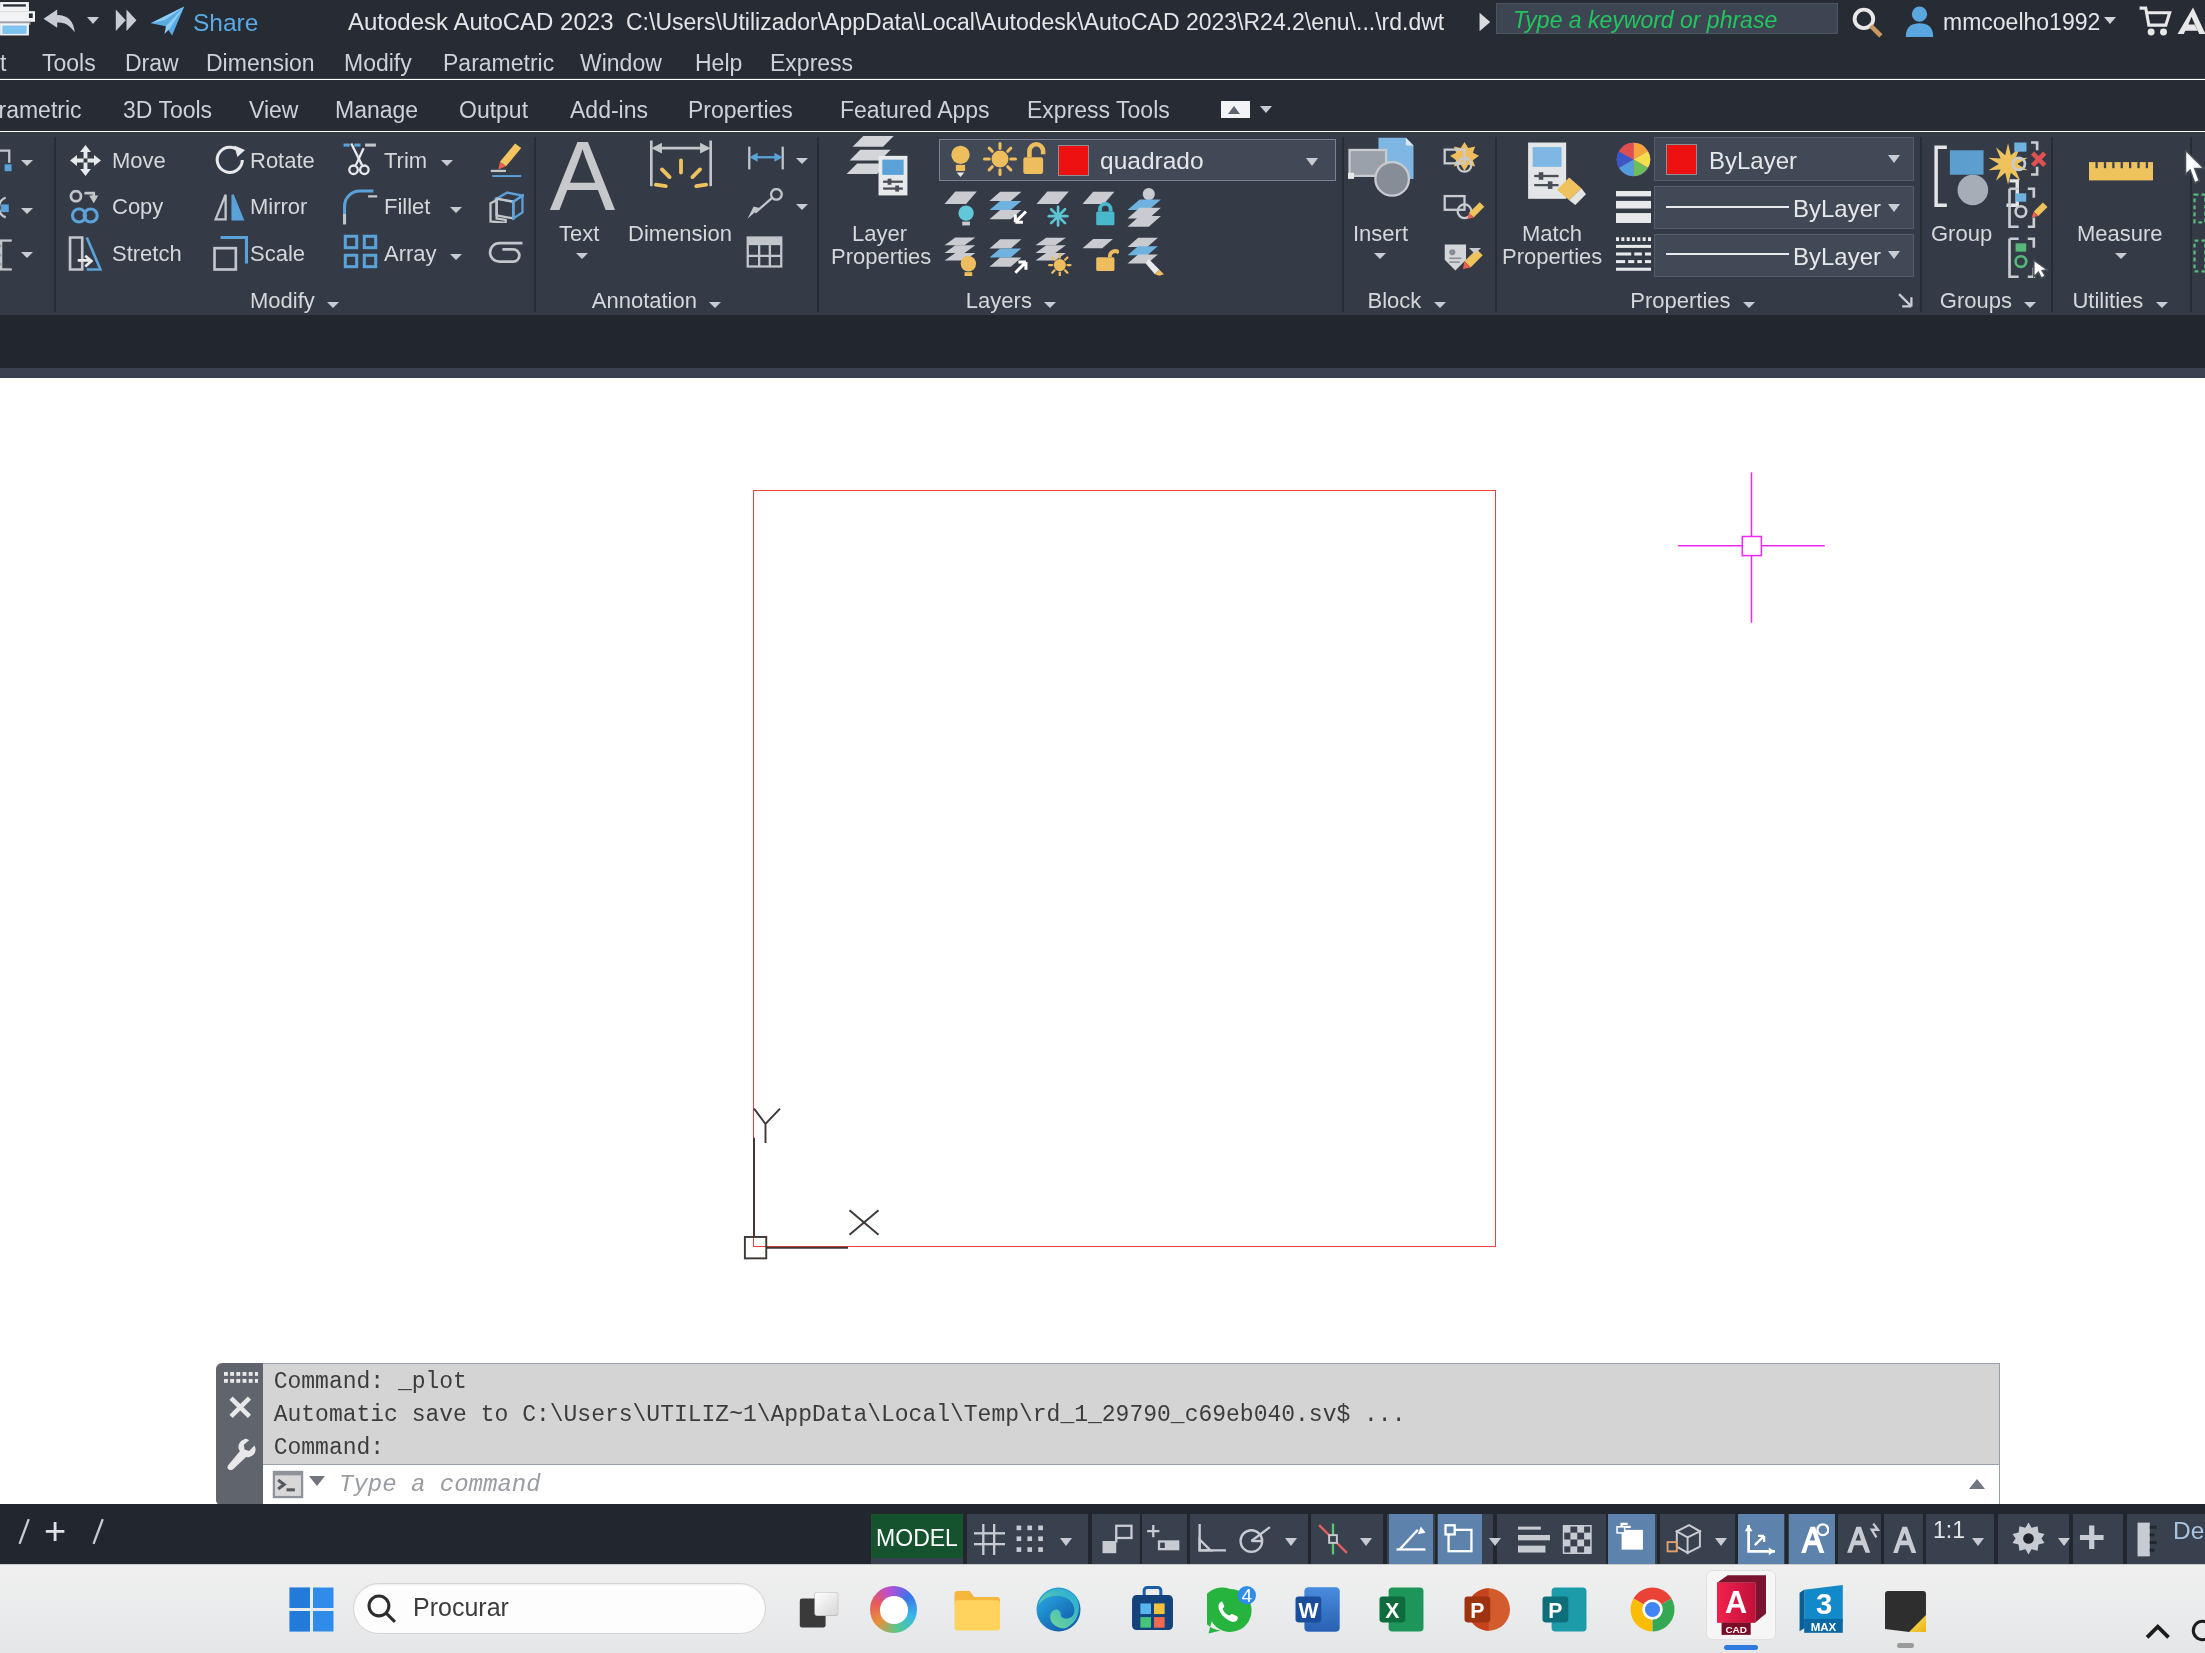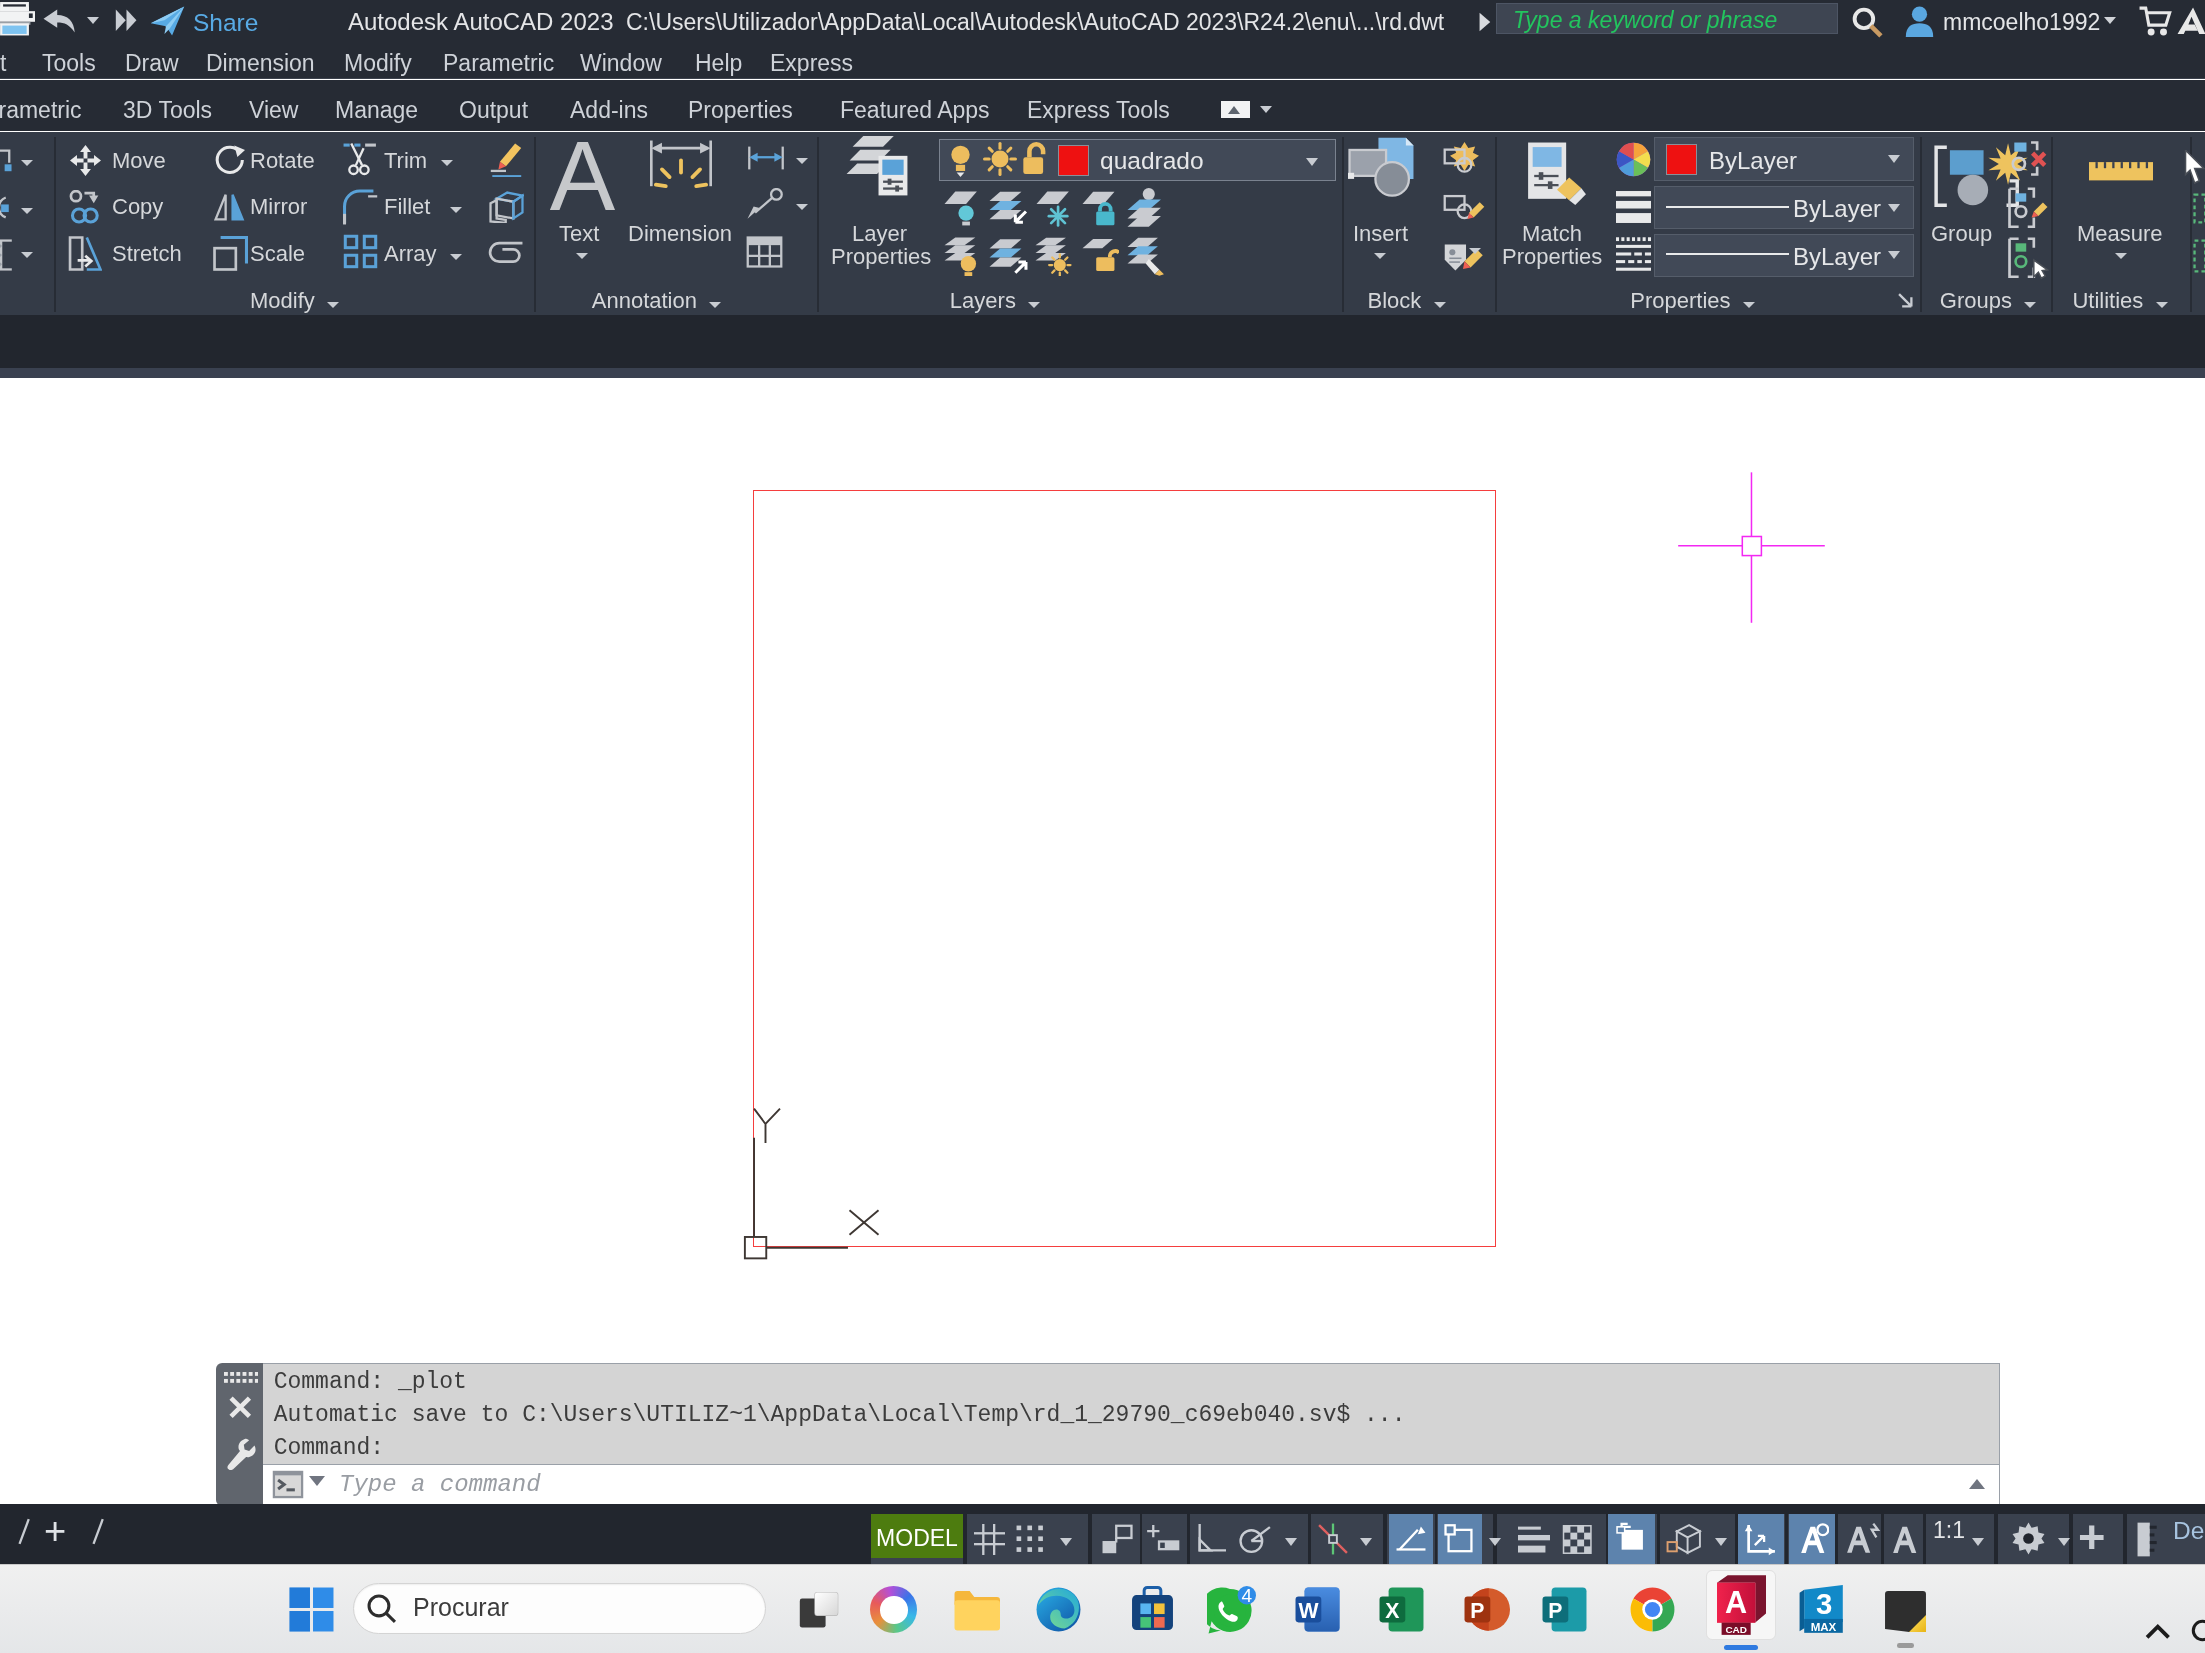--- a/index.html
+++ b/index.html
@@ -386,21 +386,21 @@
       <path d="M38 28 L38 26 A 7 7 0 0 1 50 22" fill="none" stroke="#edbd5e" stroke-width="5"></path>
       <rect x="20" y="28" width="24" height="18" rx="2" fill="#edbd5e"></rect>
     </svg>
     <svg class="abs" style="left:1126px;top:236px" width="41" height="40" viewBox="0 0 54 52">
       <path d="M2 14 L28 14 L42 2 L16 2 Z" fill="#c9cbd0"></path>
       <path d="M2 25 L28 25 L42 13 L16 13 Z" fill="#6fb2e0"></path>
       <path d="M2 36 L28 36 L42 24 L16 24 Z" fill="#c9cbd0"></path>
       <path d="M30 30 L44 44 L38 50 L26 36 Z" fill="#e8e9ea"></path>
       <path d="M38 50 L44 44 L50 50 L44 52 Z" fill="#edbd5e"></path>
     </svg>
-    <div class="panlab" style="left:773px;width:444px">Layers&nbsp;&nbsp;<span class="dds"></span></div>
+    <div class="panlab" style="left:789px;width:444px">Layers&nbsp;&nbsp;<span class="dds"></span></div>
     <div class="sep" style="left:1342px"></div>
 
     <svg class="abs" style="left:1348px;top:136px" width="67" height="66" viewBox="0 0 88 86">
       <path d="M40 2 L76 2 L86 12 L86 56 L40 56 Z" fill="#7fb7e4"></path>
       <path d="M76 2 L76 12 L86 12 Z" fill="#d7e8f6"></path>
       <rect x="2" y="18" width="48" height="34" fill="#9ba1ab"></rect>
       <rect x="2" y="18" width="48" height="34" fill="none" stroke="#c9cbd0" stroke-width="3"></rect>
       <circle cx="58" cy="56" r="22" fill="#868d97" stroke="#c9cbd0" stroke-width="3"></circle>
       <rect x="0" y="48" width="8" height="8" fill="#e8e9ea"></rect>
     </svg>
@@ -647,21 +647,21 @@
     <div class="abs" style="left:1657px;top:10px;width:3.1px;height:50px;background:#22262e"></div>
     <div class="abs" style="left:1735px;top:10px;width:3.1px;height:50px;background:#22262e"></div>
     <div class="abs" style="left:1785px;top:10px;width:3.1px;height:50px;background:#22262e"></div>
     <div class="abs" style="left:1835px;top:10px;width:3.1px;height:50px;background:#22262e"></div>
     <div class="abs" style="left:1881px;top:10px;width:3.1px;height:50px;background:#22262e"></div>
     <div class="abs" style="left:1923px;top:10px;width:3.1px;height:50px;background:#22262e"></div>
     <div class="abs" style="left:1994px;top:10px;width:3.8px;height:50px;background:#22262e"></div>
     <div class="abs" style="left:2069px;top:10px;width:3.8px;height:50px;background:#22262e"></div>
     <div class="abs" style="left:2123px;top:10px;width:3.8px;height:50px;background:#22262e"></div>
 
-    <div class="abs" style="left:871px;top:10px;width:92px;height:44px;background:#4d7c0f;color:#fff;font-size:23px;text-align:center;line-height:48px">MODEL</div>
+    <div class="abs" style="left:871px;top:10px;width:92px;height:44px;background:#14532d;color:#fff;font-size:23px;text-align:center;line-height:48px">MODEL</div>
 
     <div class="abs" style="left:967px;top:10px;width:121px;height:50px;background:#3a414e"></div>
     <svg class="abs" style="left:974px;top:20px" width="31" height="31" viewBox="0 0 40 40">
       <g stroke="#c8ccd2" stroke-width="3">
         <line x1="12" y1="0" x2="12" y2="40"></line>
           <line x1="26" y1="0" x2="26" y2="40"></line>
         <line x1="0" y1="12" x2="40" y2="12"></line>
           <line x1="0" y1="26" x2="40" y2="26"></line>
       </g>
     </svg>

